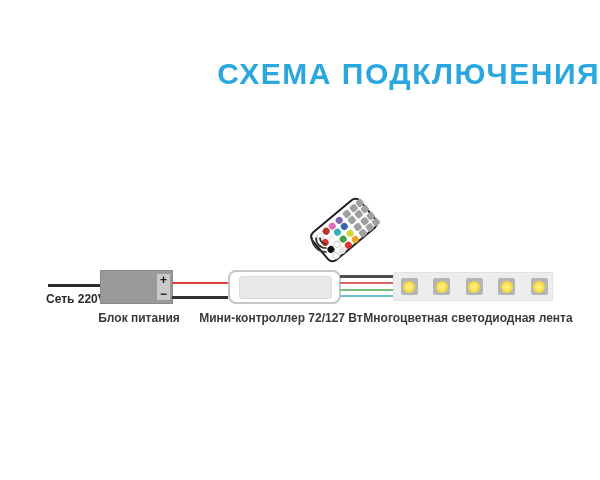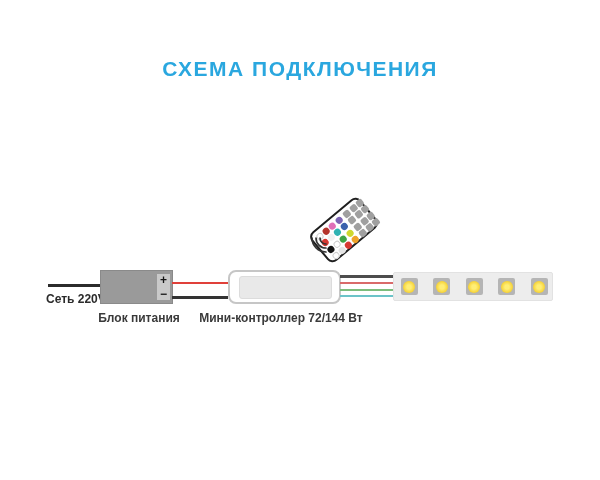--- a/index.html
+++ b/index.html
@@ -1,19 +1,19 @@
 <!DOCTYPE html>
 <html><head>
 <meta charset="utf-8">
 <style>
   html,body{margin:0;padding:0;background:#ffffff;}
   .canvas{position:relative;width:600px;height:480px;background:#ffffff;overflow:hidden;
           font-family:"Liberation Sans",sans-serif;}
-  .page-title{position:absolute;left:0;top:57px;width:600px;margin:0;text-align:center;
-              font-size:21px;font-weight:bold;letter-spacing:1.5px;}
+  .page-title{position:absolute;left:0;top:57px;width:600px;margin:0;text-align:right;
+              font-size:30px;font-weight:bold;letter-spacing:1.5px;}
   .part-label{position:absolute;top:311px;transform:translateX(-50%);white-space:nowrap;
               font-size:12px;font-weight:bold;color:#3a3a3a;}
   .mains-label{position:absolute;left:46px;top:292px;font-size:12px;font-weight:bold;color:#2b2b2b;}
   .wire{position:absolute;height:2px;}
   
   .psu{position:absolute;left:100px;top:270px;width:73px;height:34px;background:#9a9a9a;
        border:1px solid #8a8a8a;box-sizing:border-box;}
   .psu-terminals{position:absolute;right:2px;top:3px;width:13px;height:26px;background:#c9c9c9;
                  display:flex;flex-direction:column;justify-content:space-between;align-items:center;
                  font-size:12px;font-weight:bold;color:#141414;line-height:10px;padding:1px 0;box-sizing:border-box;}
@@ -115,15 +115,16 @@
 
   <svg class="ir-waves" width="30" height="30" viewBox="0 0 30 30">
     <g id="ir-arcs" fill="none" stroke-width="1.7" stroke-linecap="round" stroke="#333333">
       <path d="M 19 5 A 6 6 0 0 0 25 11"></path>
       <path d="M 15 5 A 10 10 0 0 0 25 15"></path>
       <path d="M 11 5 A 14 14 0 0 0 25 19"></path>
     </g>
   </svg>
 
   <div class="part-label" style="left:139px;text-align:center;">Блок питания</div>
-  <div class="part-label" style="left:281px;">Мини-контроллер 72/144 Вт</div>
+  <div class="part-label" style="left:281px;">Мини-контроллер 72/127 Вт</div>
+  <div class="part-label" style="left:468px;">Многоцветная светодиодная лента</div>
 
 </div>
 
 </body></html>

